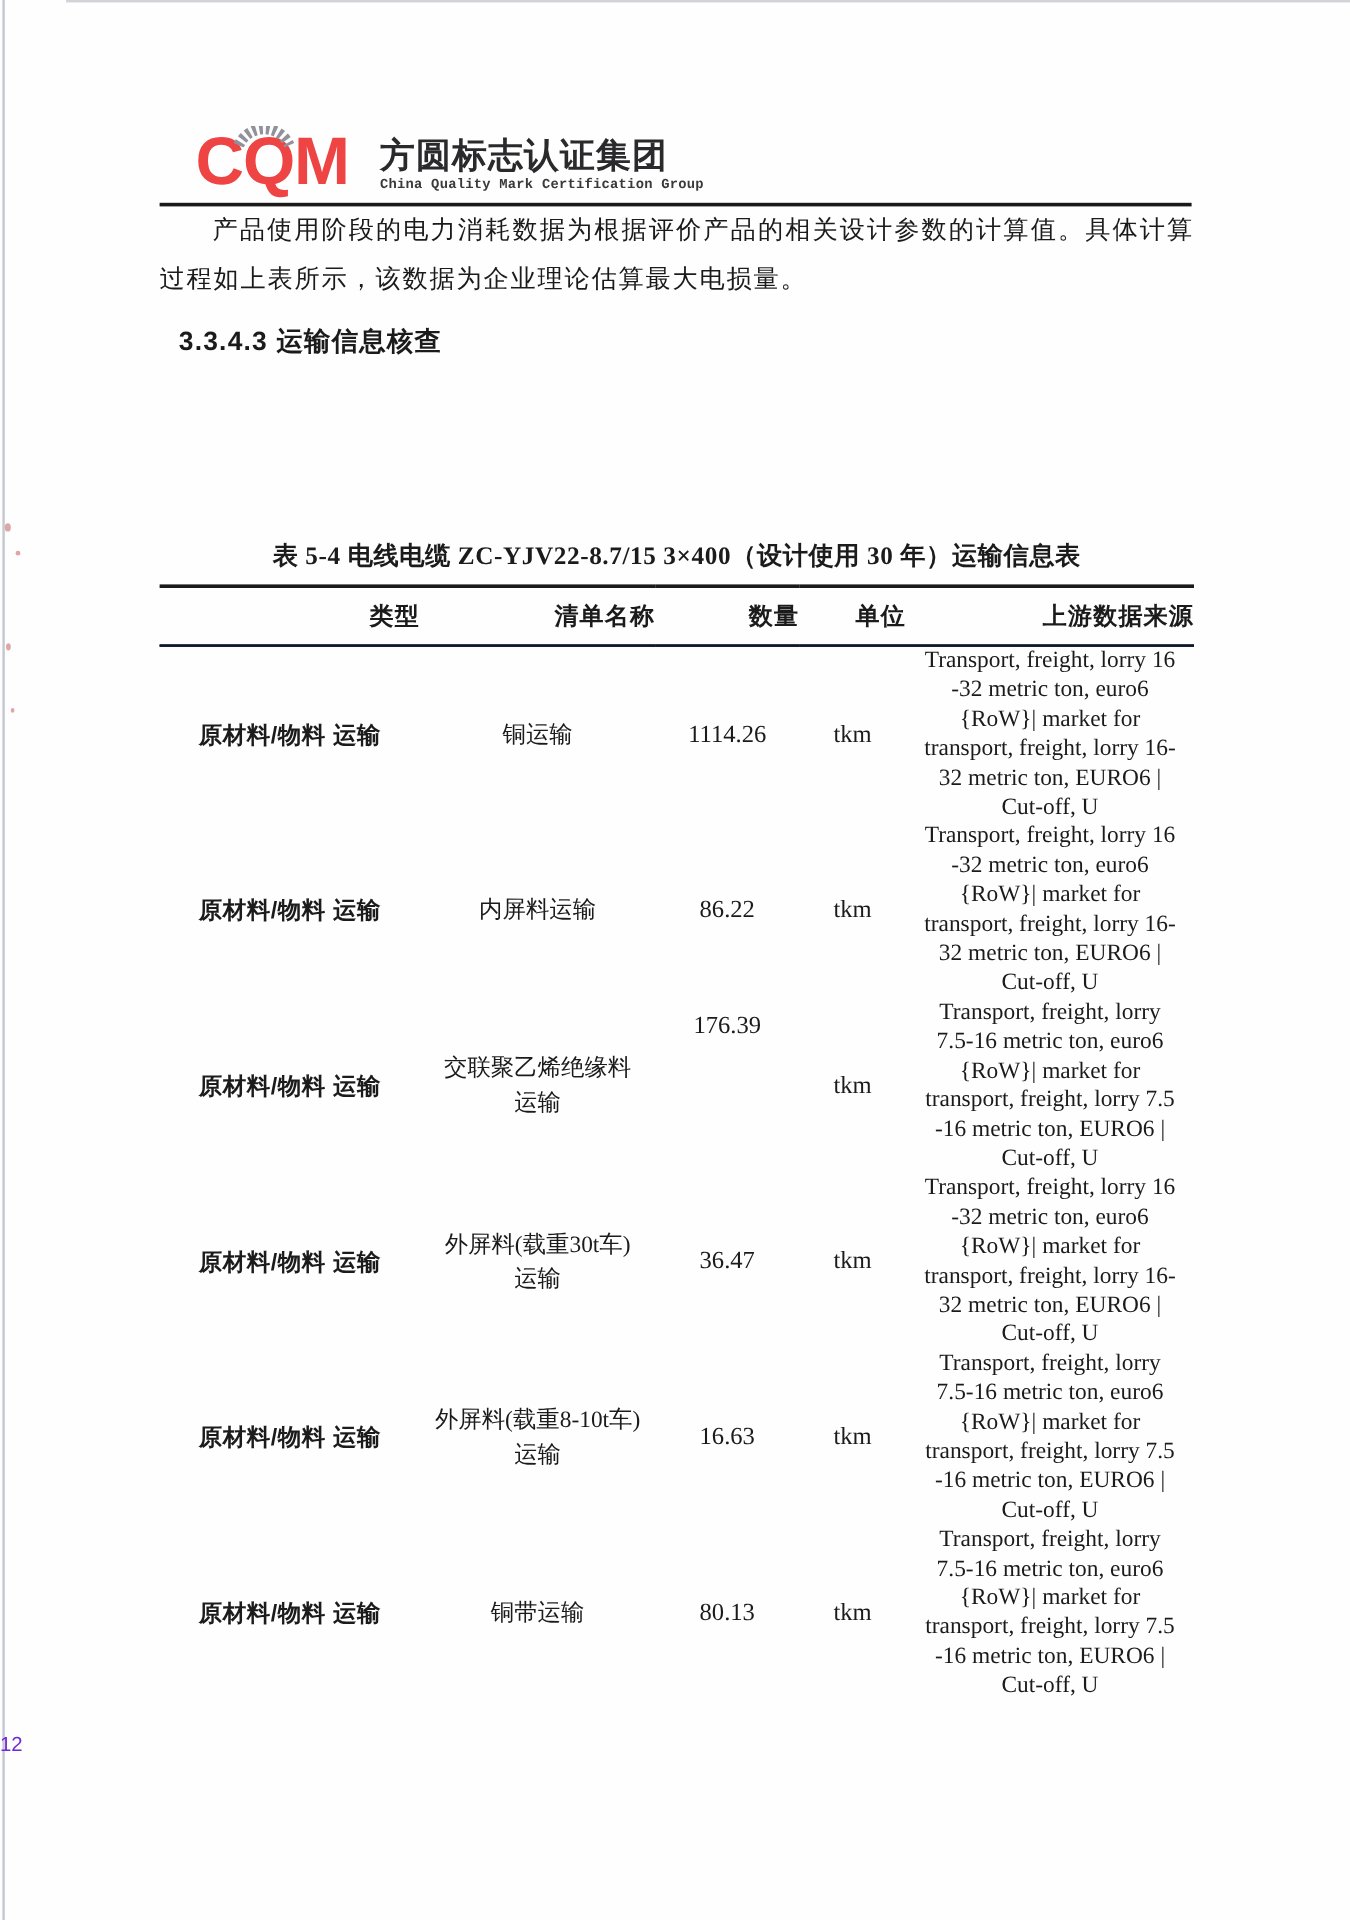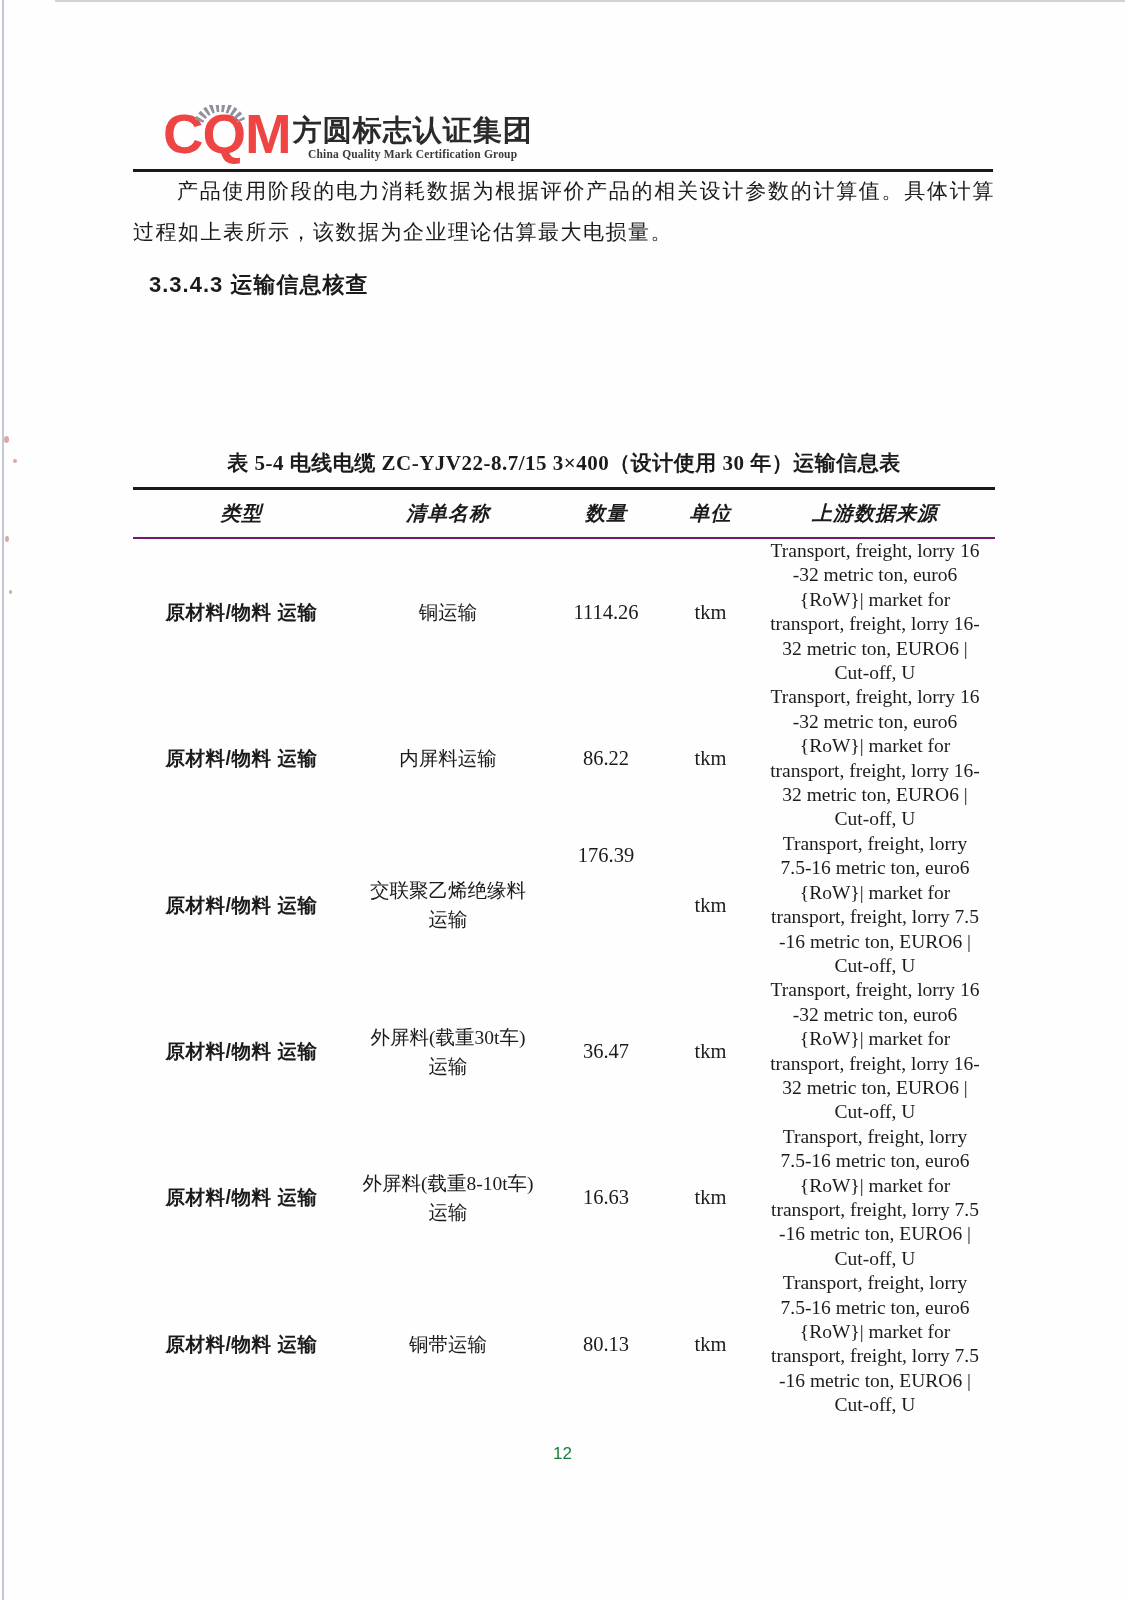--- a/index.html
+++ b/index.html
@@ -22,27 +22,27 @@
   .speck.s4{left:9px;top:590px;width:3px;height:4px;}
 
   
   .brand{position:absolute;left:163px;top:103px;display:flex;align-items:flex-start;}
   .crown{position:absolute;left:31px;top:2px;}
   .cqm{
     font-family:"Liberation Sans","DejaVu Sans",sans-serif;
     font-weight:bold;font-size:56px;line-height:62px;
     letter-spacing:-1px;color:#ef4444;
   }
-  .brand-names{margin-left:2px;padding-top:12px;text-align:center;}
+  .brand-names{margin-left:26px;padding-top:12px;}
   .brand-cn{
     font-family:"Liberation Sans","DejaVu Sans",sans-serif;
     font-weight:bold;font-size:29px;line-height:31px;color:#2a2a2c;letter-spacing:1px;
   }
   .brand-en{
-    font-family:Liberation Serif, serif;
+    font-family:Liberation Mono, monospace;
     font-weight:bold;font-size:11.5px;color:#3a3a3c;margin-top:2px;letter-spacing:.2px;
   }
   .header-rule{position:absolute;left:133px;top:169px;width:860px;height:3px;background:#1a1a1a;}
 
   
   .para{
     position:absolute;left:133px;width:862px;margin:0;
     font-size:21px;line-height:41px;letter-spacing:1.5px;
     text-align:justify;text-justify:inter-character;
   }
@@ -59,43 +59,43 @@
   .table-title{
     position:absolute;left:133px;top:449px;width:862px;
     text-align:center;font-weight:bold;font-size:21px;letter-spacing:.5px;
   }
   table.transport{
     position:absolute;left:133px;top:487px;width:862px;
     border-collapse:collapse;table-layout:fixed;
   }
   table.transport{border-top:3px solid #1a1a1a;}
   thead th{
-    border-bottom:2px solid #701a75;
+    border-bottom:2px solid #0f172a;
     font-family:"Liberation Sans","DejaVu Sans",sans-serif;
     font-weight:bold;font-size:20px;letter-spacing:1px;
-    height:47px;padding:0;text-align:center;vertical-align:middle;font-style:italic;
+    height:47px;padding:0;text-align:right;vertical-align:middle;
   }
   tbody td{
     text-align:center;vertical-align:middle;padding:0;
     font-size:20px;
     margin-top:31px;
   }
   td.cell-type{font-weight:bold;font-family:"Liberation Sans","DejaVu Sans",sans-serif;font-size:19.5px;letter-spacing:.5px;}
   td.cell-name{font-size:19.5px;white-space:pre-line;line-height:29px;}
   td.cell-qty,td.cell-unit{font-size:20.5px;}
   td.cell-source{
     font-size:19.5px;line-height:24.4px;white-space:pre-line;
     padding:0 2px;
   }
   tbody tr:nth-child(3) td.cell-qty{vertical-align:top;padding-top:12px;}
 
   .page-number{
     position:absolute;left:0;top:1444px;width:1125px;
-    text-align:center;font-size:17px;
-    font-family:"Liberation Sans","DejaVu Sans",sans-serif;color:#15803d;
+    font-size:17px;
+    font-family:"Liberation Sans","DejaVu Sans",sans-serif;color:#6d28d9;
   }
 </style>
 </head>
 <body>
 
 <div class="page">
 
   <div class="scan-edge-left"></div>
   <div class="scan-edge-top"></div>
   <div class="speck s1"></div>

